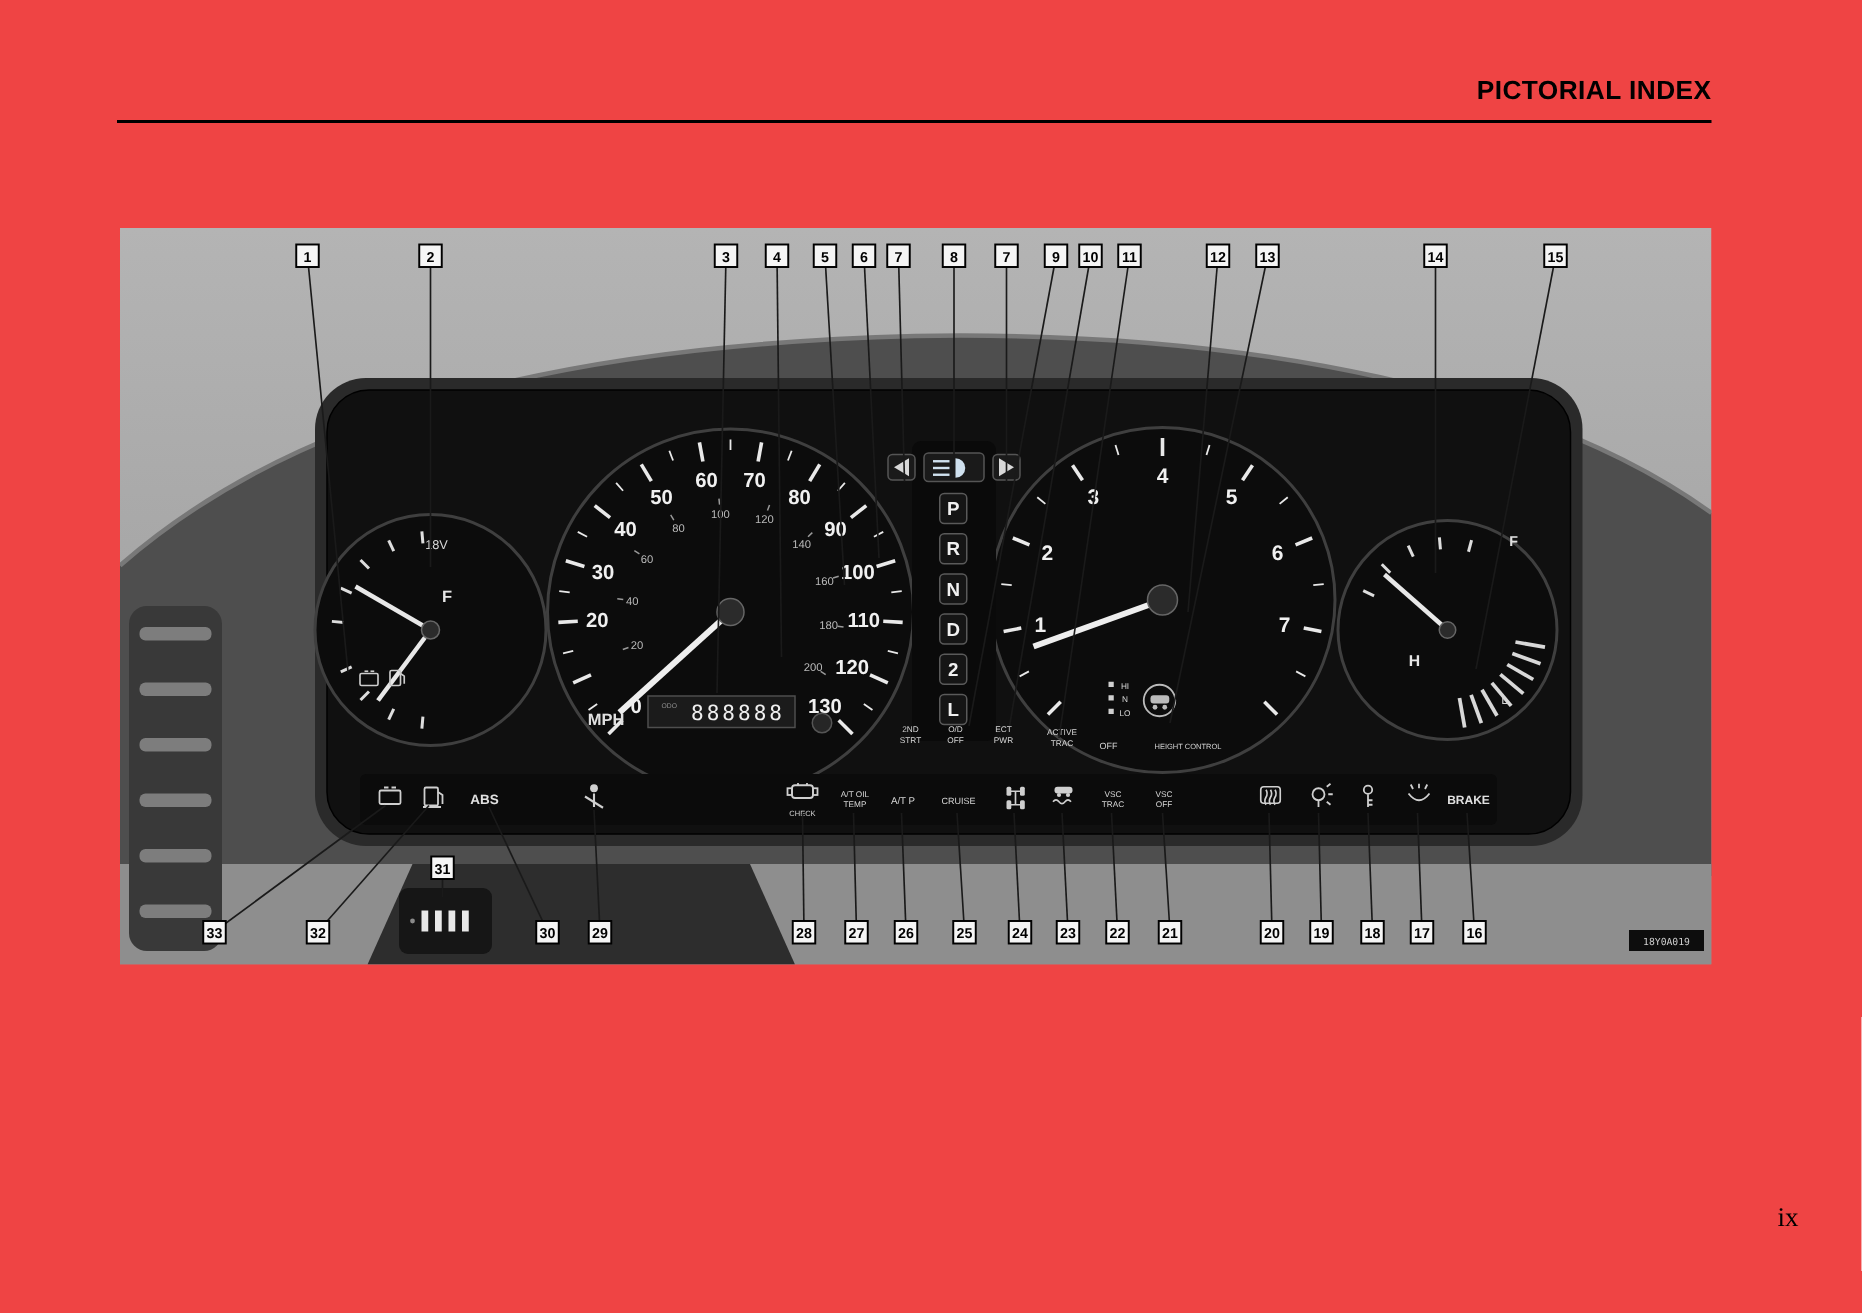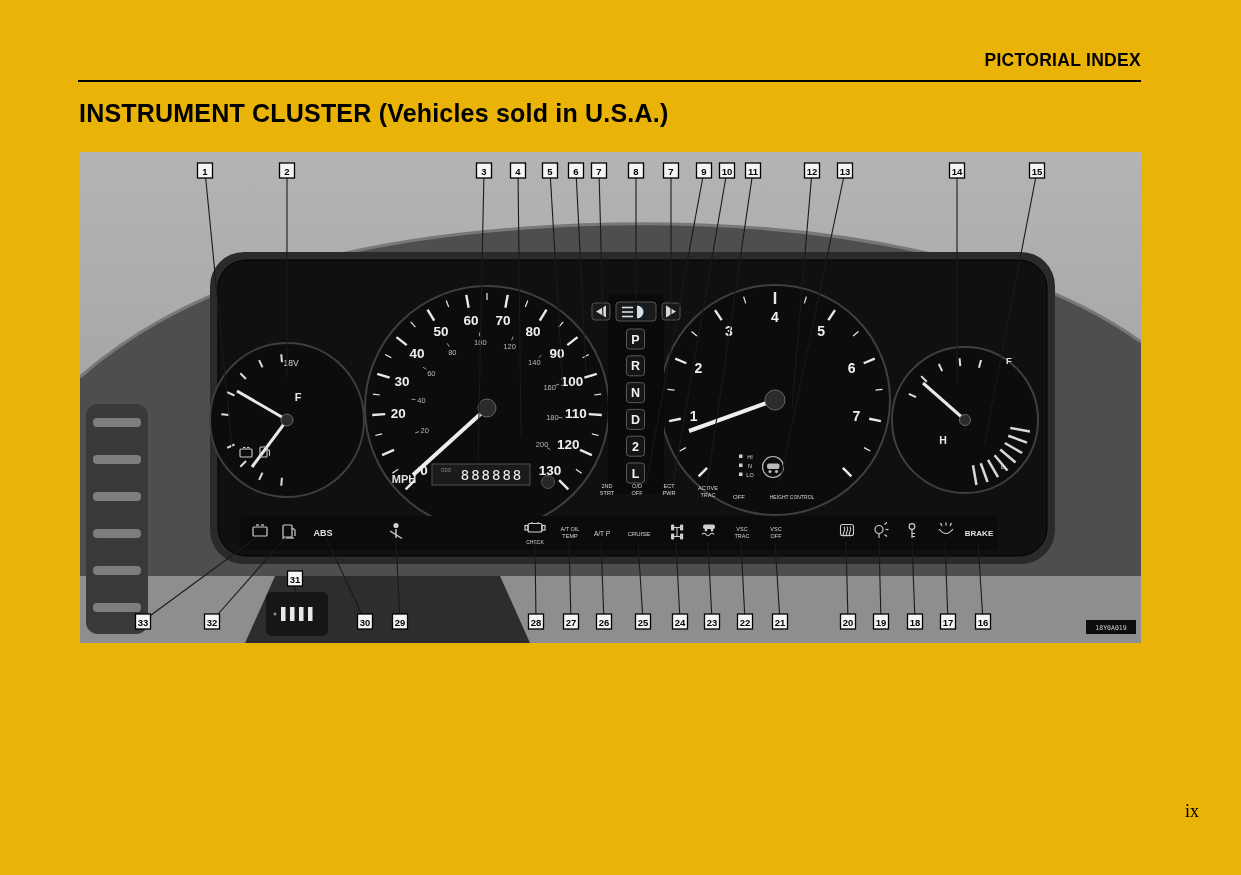--- a/index.html
+++ b/index.html
@@ -1,34 +1,33 @@
 <!DOCTYPE html>
 <html><head>
 <meta charset="utf-8">
 <style>
   html,body{margin:0;padding:0;background:#ffffff;}
   body{width:1241px;height:875px;position:relative;overflow:hidden;
        font-family:"Liberation Sans",sans-serif;color:#000;}
-  .page{position:absolute;inset:0;background:#eab308;}
+  .page{position:absolute;inset:0;background:#ef4444;}
   .header-title{position:absolute;top:50px;right:100px;font-size:17.5px;font-weight:bold;letter-spacing:.3px;}
   .header-rule{position:absolute;left:78px;top:80px;width:1063px;height:2px;background:#000;}
   .page-title{position:absolute;left:79px;top:99px;font-size:25px;font-weight:bold;letter-spacing:.2px;}
   .figure{position:absolute;left:80px;top:152px;width:1061px;height:491px;}
   .page-number{position:absolute;top:801px;right:42px;font-family:"Liberation Serif",serif;font-size:18px;text-align:right;}
   svg{display:block;font-family:"Liberation Sans",sans-serif;}
   .tiny{font-size:5.5px;fill:#d5d5d5;}
 </style>
 </head>
 <body>
 
 <div class="page">
 
   <div class="header-title">PICTORIAL INDEX</div>
   <div class="header-rule"></div>
-  <div class="page-title">INSTRUMENT CLUSTER (Vehicles sold in U.S.A.)</div>
 
   <div class="figure">
     <svg id="scene" width="1061" height="491" viewBox="0 0 1061 491">
       <defs>
         <linearGradient id="bgGrad" x1="0" y1="0" x2="0" y2="1">
           <stop offset="0" stop-color="#b4b4b4"></stop>
             <stop offset="1" stop-color="#989898"></stop>
         </linearGradient>
       </defs>
 

